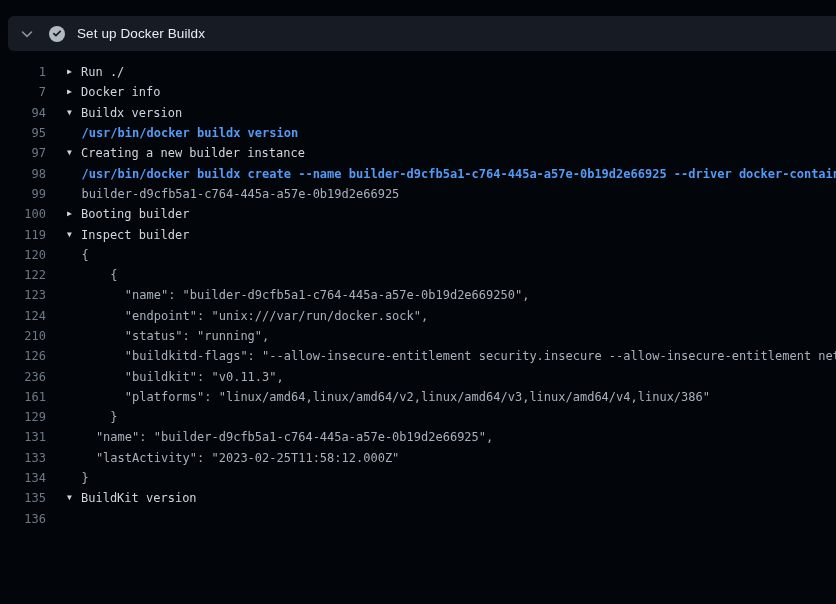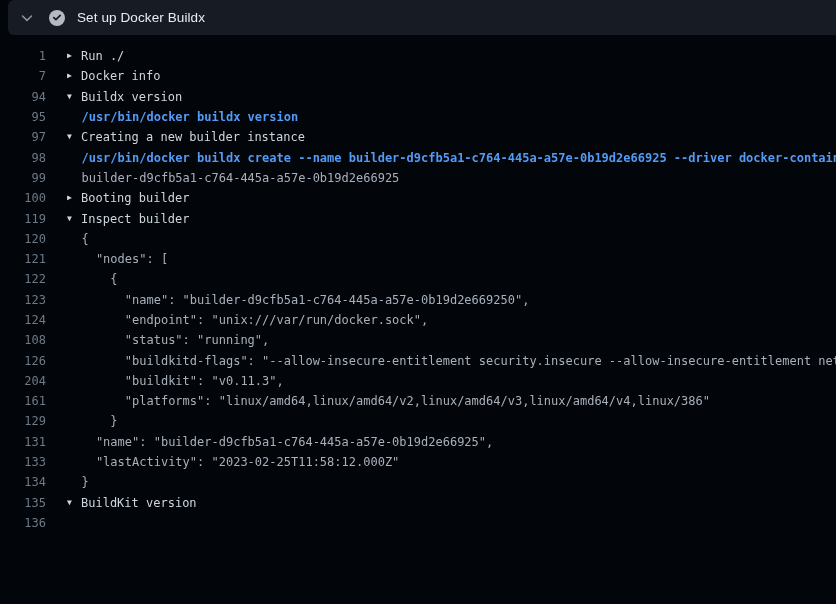--- a/index.html
+++ b/index.html
@@ -5,21 +5,21 @@
   html, body {
     margin: 0;
     padding: 0;
     background: #02050a;
     width: 836px;
     height: 604px;
     overflow: hidden;
     font-family: "Liberation Sans", sans-serif;
   }
   .step-header {
-    margin: 0 0 0 8px;
+    margin: 16px 0 0 8px;
     width: calc(100% - 8px);
     height: 35px;
     background: #171b23;
     border-radius: 6px 0 0 6px;
     display: flex;
     align-items: center;
     padding-left: 11px;
     box-sizing: border-box;
     cursor: pointer;
   }
@@ -98,27 +98,26 @@
       <div class="log-line group"><span class="ln">1</span><span class="lc"><span class="marker">▶</span><span class="lc-text">Run ./</span></span></div>
       <div class="log-line group"><span class="ln">7</span><span class="lc"><span class="marker">▶</span><span class="lc-text">Docker info</span></span></div>
       <div class="log-line group"><span class="ln">94</span><span class="lc"><span class="marker">▼</span><span class="lc-text">Buildx version</span></span></div>
       <div class="log-line command"><span class="ln">95</span><span class="lc"><span class="lc-text">  /usr/bin/docker buildx version</span></span></div>
       <div class="log-line group"><span class="ln">97</span><span class="lc"><span class="marker">▼</span><span class="lc-text">Creating a new builder instance</span></span></div>
       <div class="log-line command"><span class="ln">98</span><span class="lc"><span class="lc-text">  /usr/bin/docker buildx create --name builder-d9cfb5a1-c764-445a-a57e-0b19d2e66925 --driver docker-container</span></span></div>
       <div class="log-line output"><span class="ln">99</span><span class="lc"><span class="lc-text">  builder-d9cfb5a1-c764-445a-a57e-0b19d2e66925</span></span></div>
       <div class="log-line group"><span class="ln">100</span><span class="lc"><span class="marker">▶</span><span class="lc-text">Booting builder</span></span></div>
       <div class="log-line group"><span class="ln">119</span><span class="lc"><span class="marker">▼</span><span class="lc-text">Inspect builder</span></span></div>
       <div class="log-line output"><span class="ln">120</span><span class="lc"><span class="lc-text">  {</span></span></div>
-      <div class="log-line output"><span class="ln">121</span><span class="lc"><span class="lc-text">    "nodes": [</span></span></div>
       <div class="log-line output"><span class="ln">122</span><span class="lc"><span class="lc-text">      {</span></span></div>
       <div class="log-line output"><span class="ln">123</span><span class="lc"><span class="lc-text">        "name": "builder-d9cfb5a1-c764-445a-a57e-0b19d2e669250",</span></span></div>
       <div class="log-line output"><span class="ln">124</span><span class="lc"><span class="lc-text">        "endpoint": "unix:///var/run/docker.sock",</span></span></div>
-      <div class="log-line output"><span class="ln">108</span><span class="lc"><span class="lc-text">        "status": "running",</span></span></div>
+      <div class="log-line output"><span class="ln">210</span><span class="lc"><span class="lc-text">        "status": "running",</span></span></div>
       <div class="log-line output"><span class="ln">126</span><span class="lc"><span class="lc-text">        "buildkitd-flags": "--allow-insecure-entitlement security.insecure --allow-insecure-entitlement network.host",</span></span></div>
-      <div class="log-line output"><span class="ln">204</span><span class="lc"><span class="lc-text">        "buildkit": "v0.11.3",</span></span></div>
+      <div class="log-line output"><span class="ln">236</span><span class="lc"><span class="lc-text">        "buildkit": "v0.11.3",</span></span></div>
       <div class="log-line output"><span class="ln">161</span><span class="lc"><span class="lc-text">        "platforms": "linux/amd64,linux/amd64/v2,linux/amd64/v3,linux/amd64/v4,linux/386"</span></span></div>
       <div class="log-line output"><span class="ln">129</span><span class="lc"><span class="lc-text">      }</span></span></div>
       <div class="log-line output"><span class="ln">131</span><span class="lc"><span class="lc-text">    "name": "builder-d9cfb5a1-c764-445a-a57e-0b19d2e66925",</span></span></div>
       <div class="log-line output"><span class="ln">133</span><span class="lc"><span class="lc-text">    "lastActivity": "2023-02-25T11:58:12.000Z"</span></span></div>
       <div class="log-line output"><span class="ln">134</span><span class="lc"><span class="lc-text">  }</span></span></div>
       <div class="log-line group"><span class="ln">135</span><span class="lc"><span class="marker">▼</span><span class="lc-text">BuildKit version</span></span></div>
       <div class="log-line output"><span class="ln">136</span></div>
     </div>
 </div>
 

